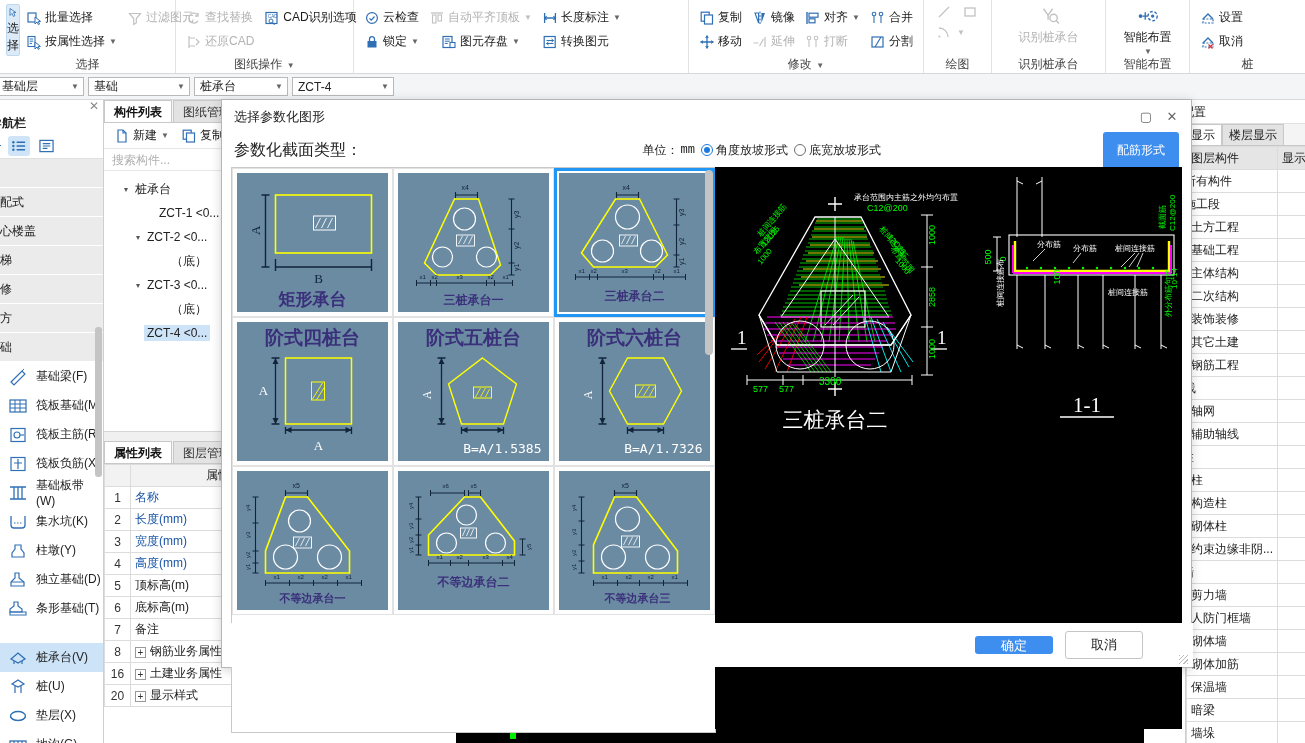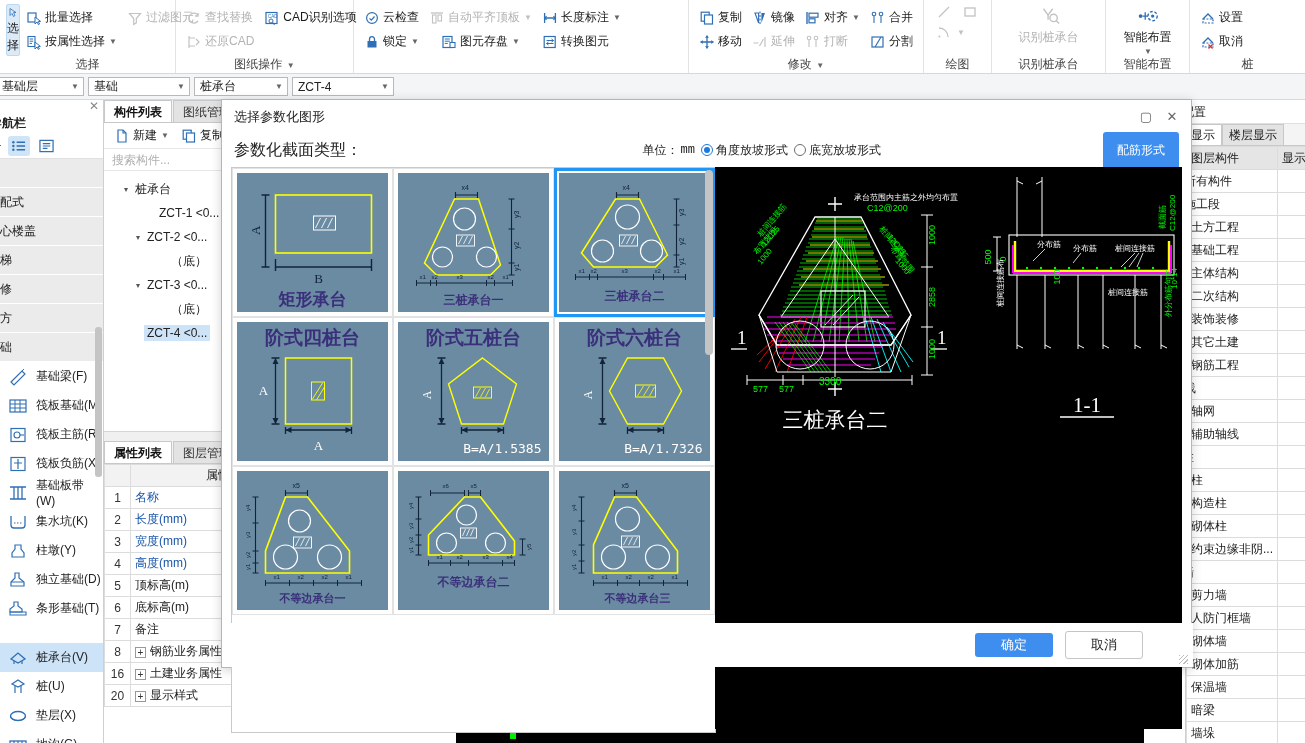--- a/index.html
+++ b/index.html
@@ -154,21 +154,21 @@
   .cellwrap.sel { border: 3px solid #2196f3; padding: 2px; }
   .cell { width: 100%; height: 139px; background: #6b8ba3; }
   .shape-scroll { position: absolute; right: 2px; top: 2px; width: 8px; height: 185px;
                   background: #c4c4c4; border-radius: 4px; }
   .preview { position: absolute; left: 493px; top: 0; width: 467px; height: 562px;
              background: #000; }
   .dlg-foot { position: absolute; left: 0; bottom: 0; width: 971px; height: 44px;
               background: #fff; display: flex; align-items: center;
               justify-content: flex-end; gap: 12px; padding-right: 50px; }
   .btn-primary { background: #3e8ef0; color: #fff; border: none; border-radius: 3px;
-                 width: 78px; height: 24px; font-size: 13px; font-family: inherit; }
+                 width: 78px; height: 18px; font-size: 13px; font-family: inherit; }
   .btn-normal { background: #fff; color: #222; border: 1px solid #c5c5c5;
                 border-radius: 3px; width: 78px; height: 28px; font-size: 13px;
                 font-family: inherit; }
   .resizer { position: absolute; right: 3px; bottom: 3px; width: 9px; height: 9px;
              background: repeating-linear-gradient(135deg,#bdbdbd 0 1px,transparent 1px 3px); }
   svg { display: block; }
 </style>
 </head>
 <body>
 

